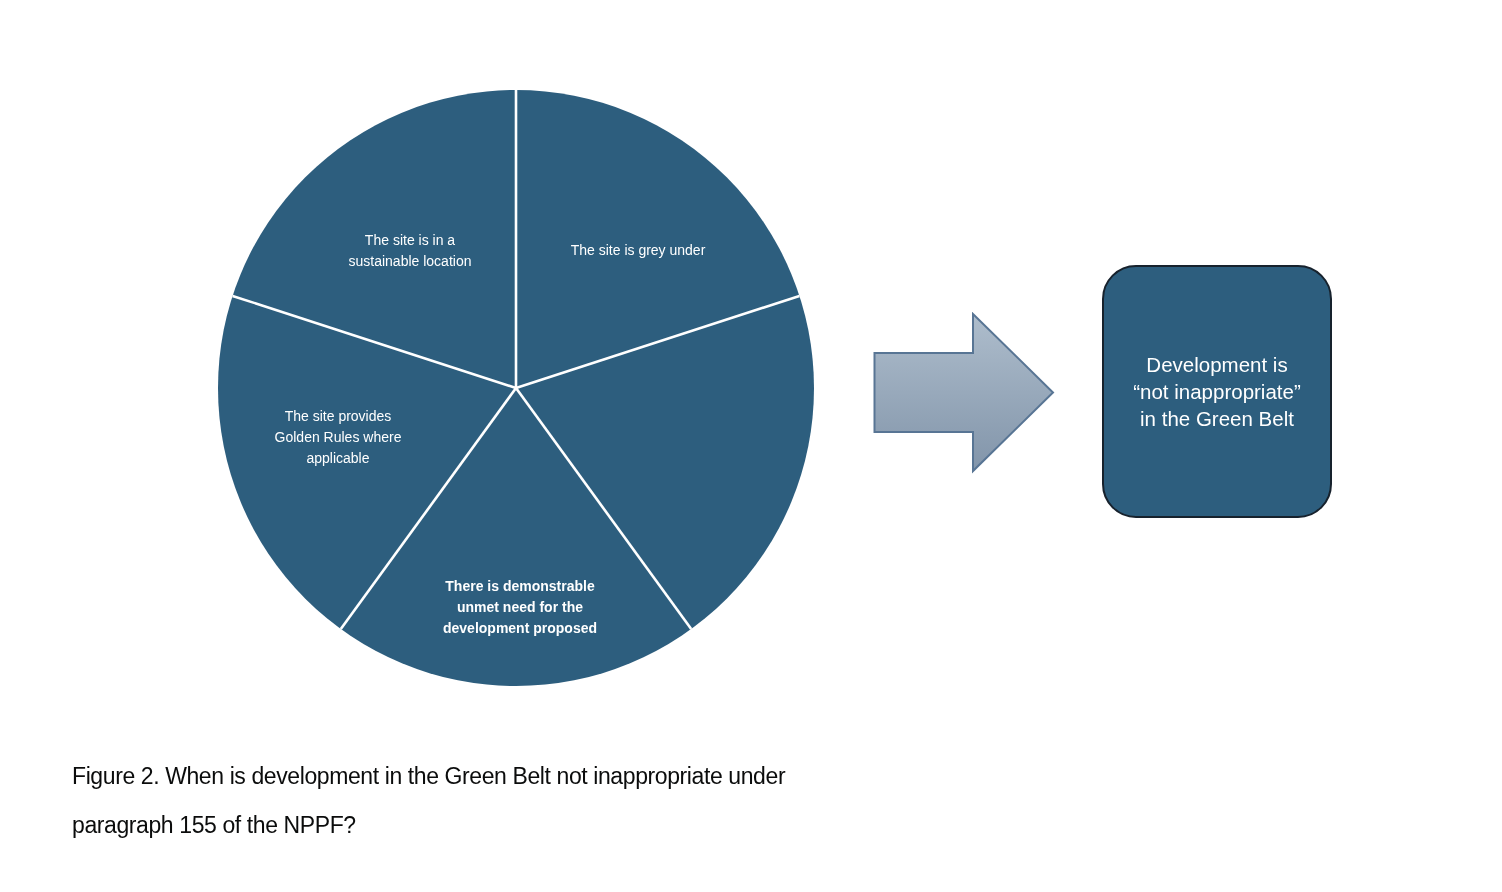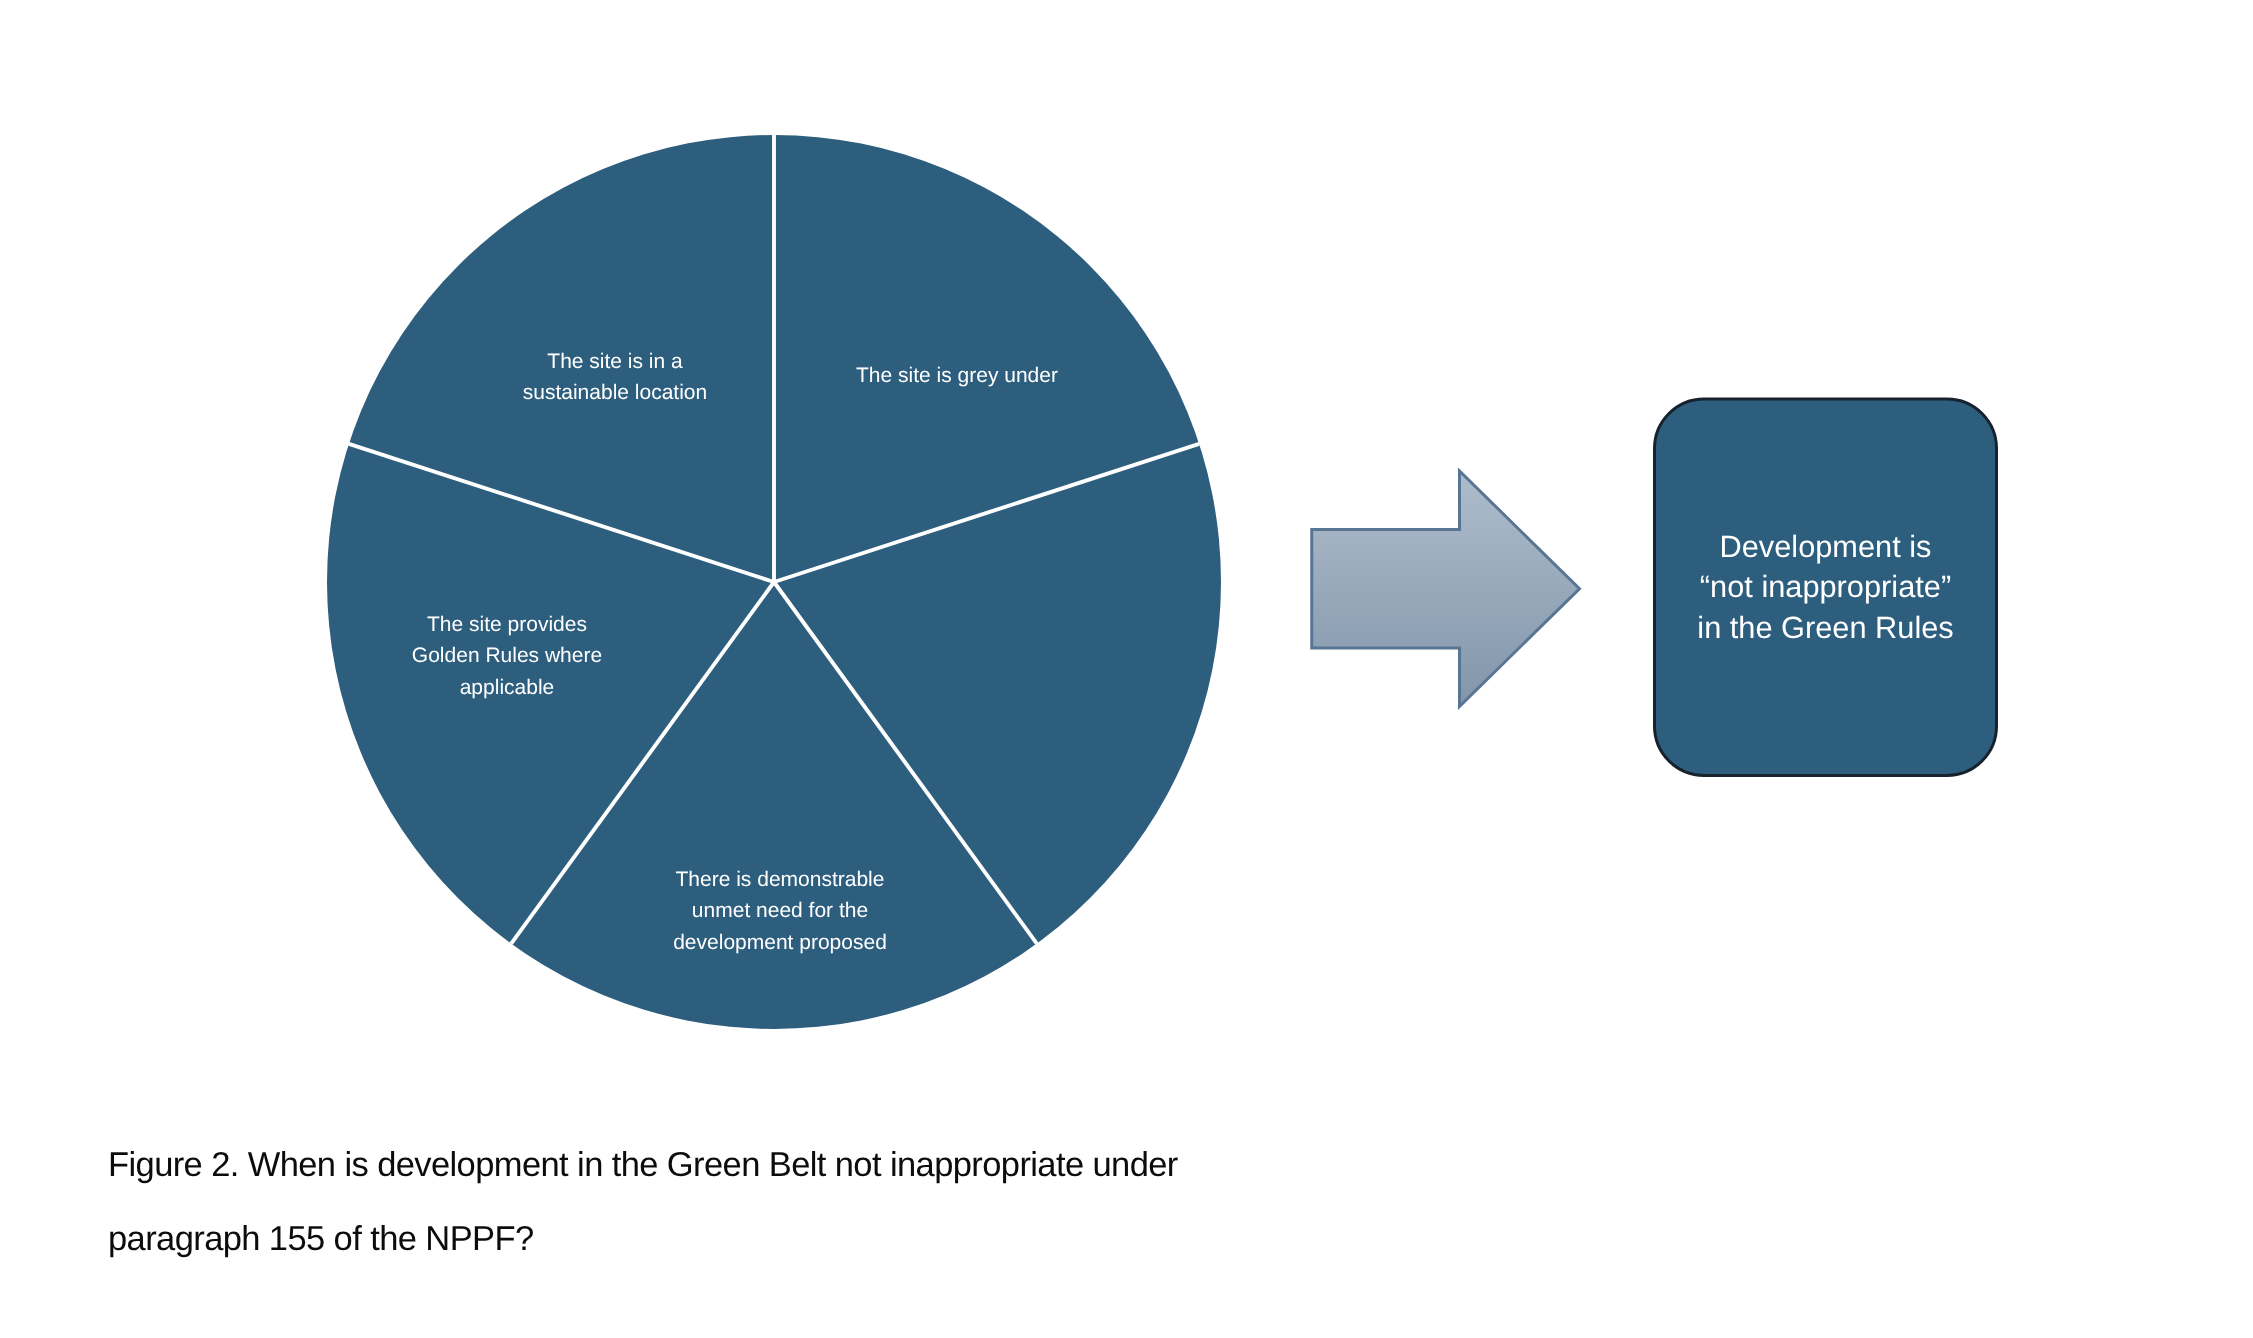--- a/index.html
+++ b/index.html
@@ -30,21 +30,21 @@
     transform: translate(-50%, -50%);
     color: #ffffff;
     font-size: 14px;
     line-height: 21px;
     text-align: center;
     white-space: pre-line;
   }
   .lbl-sustainable { left: 194px; top: 163px; }
   .lbl-greybelt    { left: 422px; top: 162px; }
   .lbl-undermine   { left: 487px; top: 349px; }
-  .lbl-unmet       { left: 304px; top: 519px; }
+  .lbl-unmet       { left: 304px; top: 519px; font-weight: bold; }
   .lbl-golden      { left: 122px; top: 349px; }
 
   
   .arrow-svg {
     position: absolute;
     left: 873px;
     top: 312px;
   }
 
   
@@ -116,19 +116,19 @@
         <stop offset="0" stop-color="#aebdcc"></stop>
         <stop offset="1" stop-color="#8295aa"></stop>
       </linearGradient>
     </defs>
     <path d="M1.5 41 L100 41 L100 2 L180 80.5 L100 159 L100 120 L1.5 120 Z" fill="url(#arrowGrad)" stroke-width="2" stroke="#587594"></path>
   </svg>
 
   <div class="result-box">
     <div class="result-text">Development is
 “not inappropriate”
-in the Green Rules</div>
+in the Green Belt</div>
   </div>
 
   <div class="caption">Figure 2. When is development in the Green Belt not inappropriate under
 paragraph 155 of the NPPF?</div>
 
 </div>
 
 </body></html>

